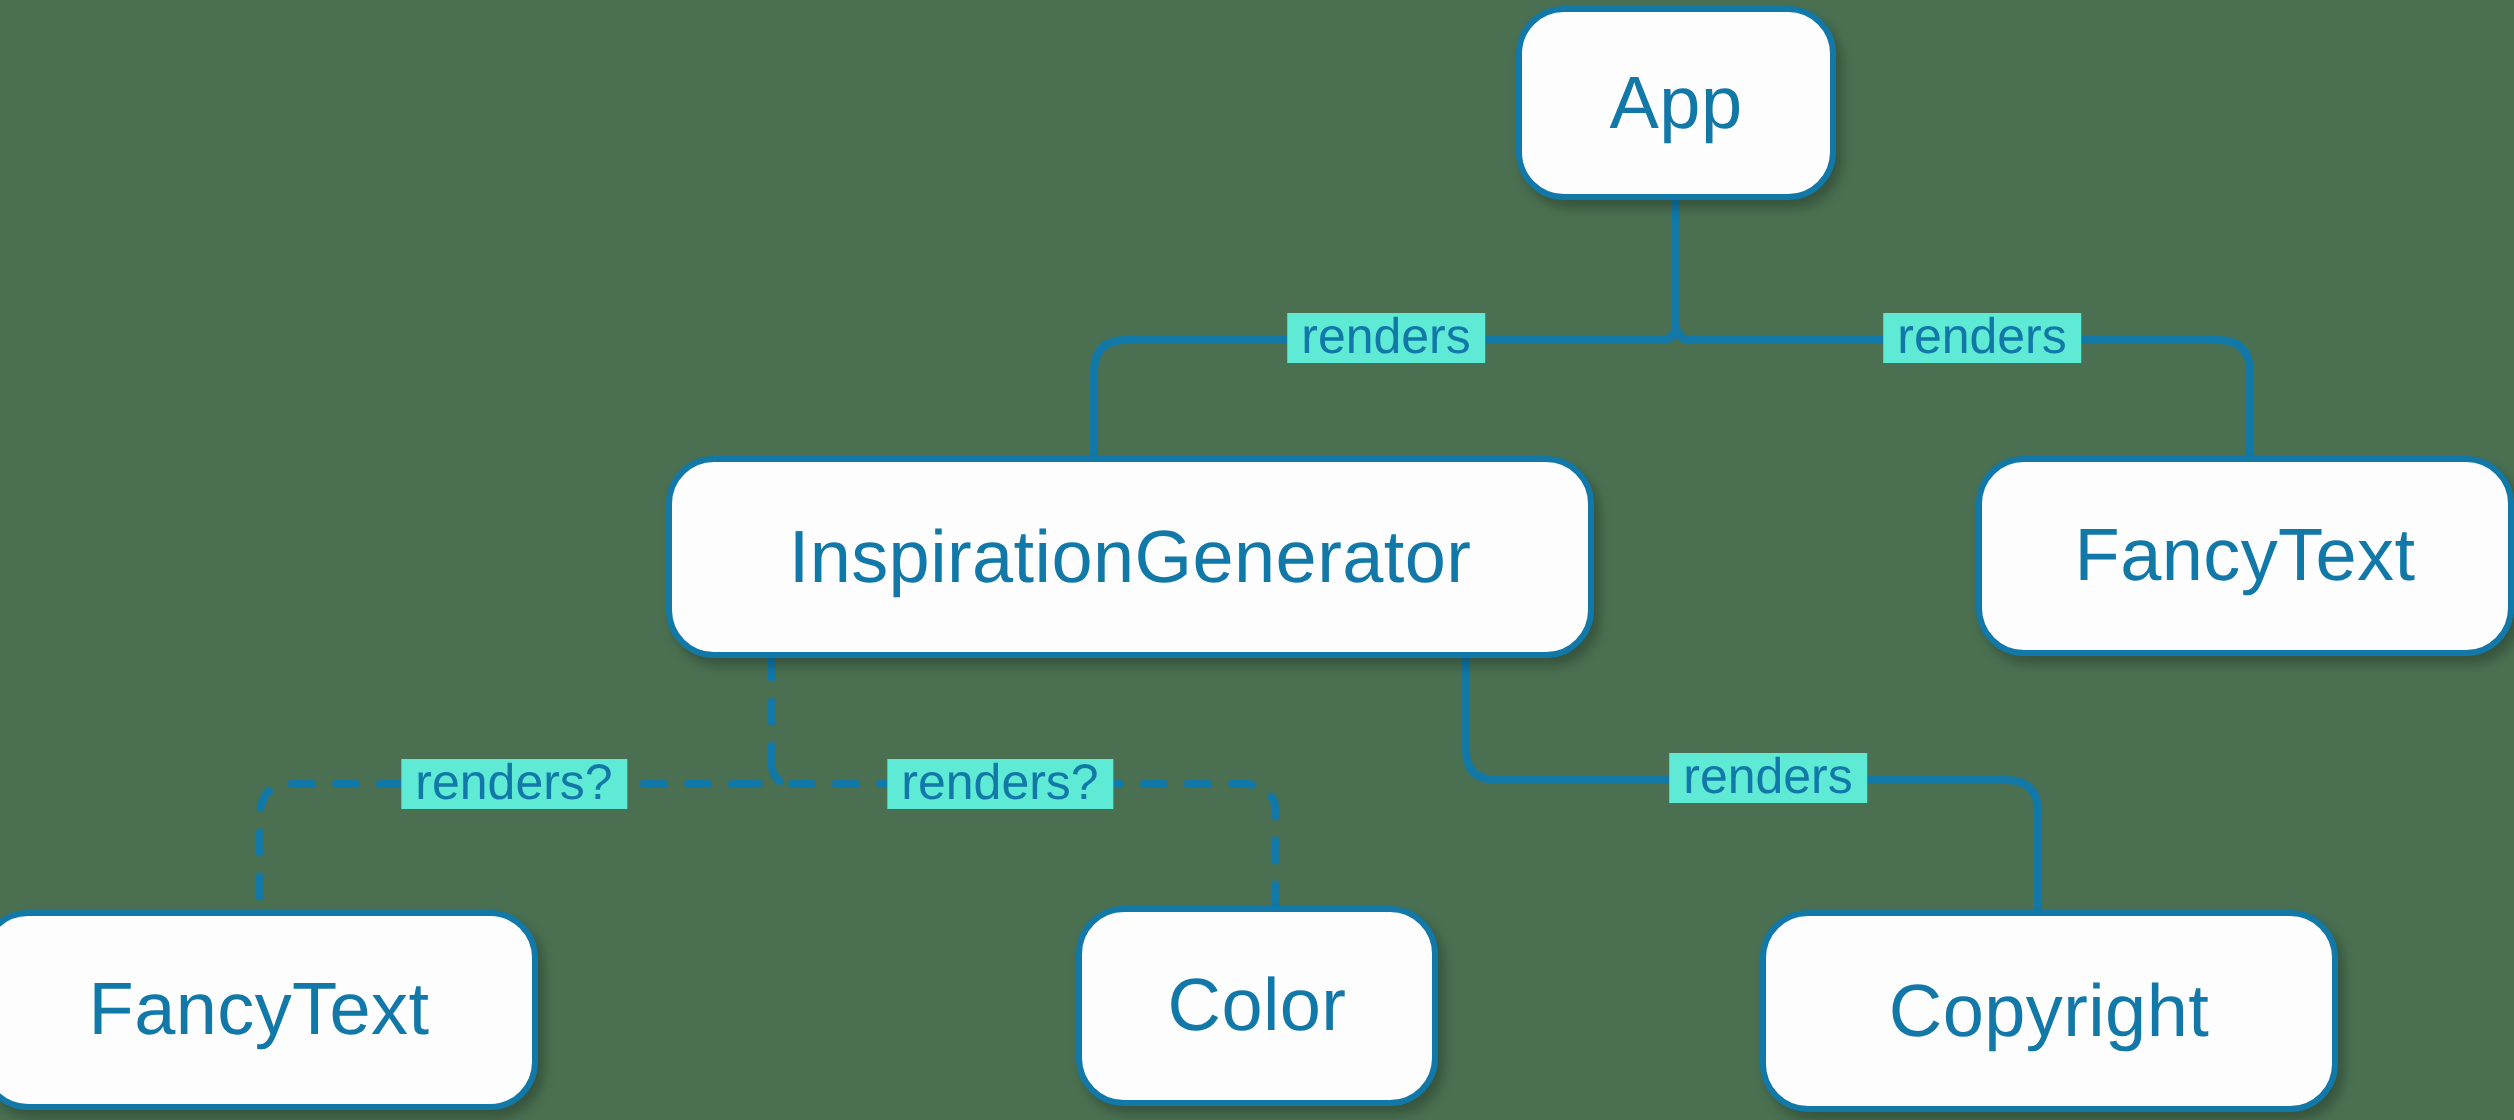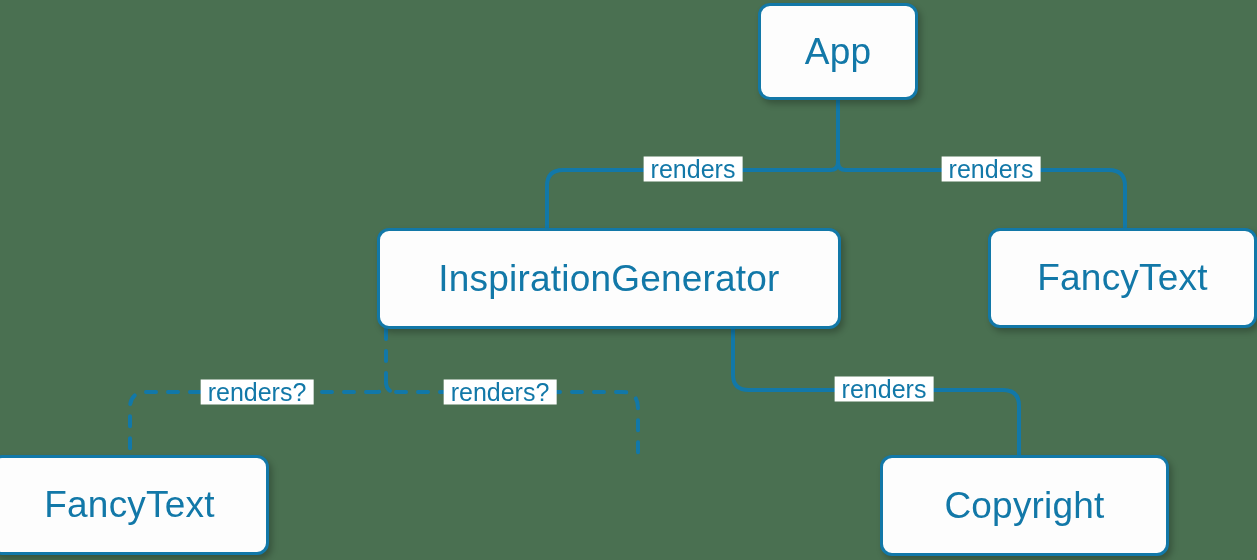--- a/index.html
+++ b/index.html
@@ -16,38 +16,38 @@
   }
   svg.edges{
     position:absolute;left:0;top:0;
     width:1257px;height:560px;
     pointer-events:none;
   }
   .node{
     position:absolute;
     background:#fdfdfd;
     border:3px solid #1278a8;
-    border-radius:12px;
+    border-radius:24px;
     box-shadow:3px 4px 6px rgba(0,0,0,.25);
     display:flex;align-items:center;justify-content:center;
     color:#1278a8;
     font-size:37px;
     font-weight:400;
     letter-spacing:.2px;
     white-space:nowrap;
     box-sizing:border-box;
   }
   .edge-label{
     position:absolute;
     color:#1278a8;
     font-size:25px;
     font-weight:500;
     white-space:nowrap;
     transform:translate(-50%,-50%);
-    background:#ffffff;
+    background:#5eead4;
     padding:0 7px;
     line-height:1;
   }
 </style>
 </head>
 <body>
 
 <div id="diagram-canvas">
 
   <svg class="edges" viewBox="0 0 1257 560">
@@ -66,32 +66,35 @@
 
     <path d="M396,392 L622,392 Q638,392 638,408 L638,453" fill="none" stroke="#1278a8" stroke-width="4" stroke-linecap="round" stroke-dasharray="10 12"></path>
 
     <path d="M733,329 L733,375 Q733,390 749,390 L1003,390 Q1019,390 1019,406 L1019,455" fill="none" stroke="#1278a8" stroke-width="4" stroke-linecap="round"></path>
   </svg>
 
   <div class="node" style="left:758px;top:3px;width:160px;height:97px;">
     <span>App</span>
   </div>
 
-  <div class="node" style="left:333px;top:228px;width:464px;height:101px;margin-left:44px;">
+  <div class="node" style="left:333px;top:228px;width:464px;height:101px;">
     <span>InspirationGenerator</span>
   </div>
 
   <div class="node" style="left:988px;top:228px;width:269px;height:100px;">
     <span>FancyText</span>
   </div>
 
   <div class="node" style="left:-10px;top:455px;width:279px;height:100px;">
     <span>FancyText</span>
   </div>
 
+  <div class="node" style="left:538px;top:453px;width:181px;height:100px;">
+    <span>Color</span>
+  </div>
 
   <div class="node" style="left:880px;top:455px;width:289px;height:101px;">
     <span>Copyright</span>
   </div>
 
   <div class="edge-label" style="left:693px;top:169px;">renders</div>
 
   <div class="edge-label" style="left:991px;top:169px;">renders</div>
 
   <div class="edge-label" style="left:257px;top:392px;">renders?</div>

